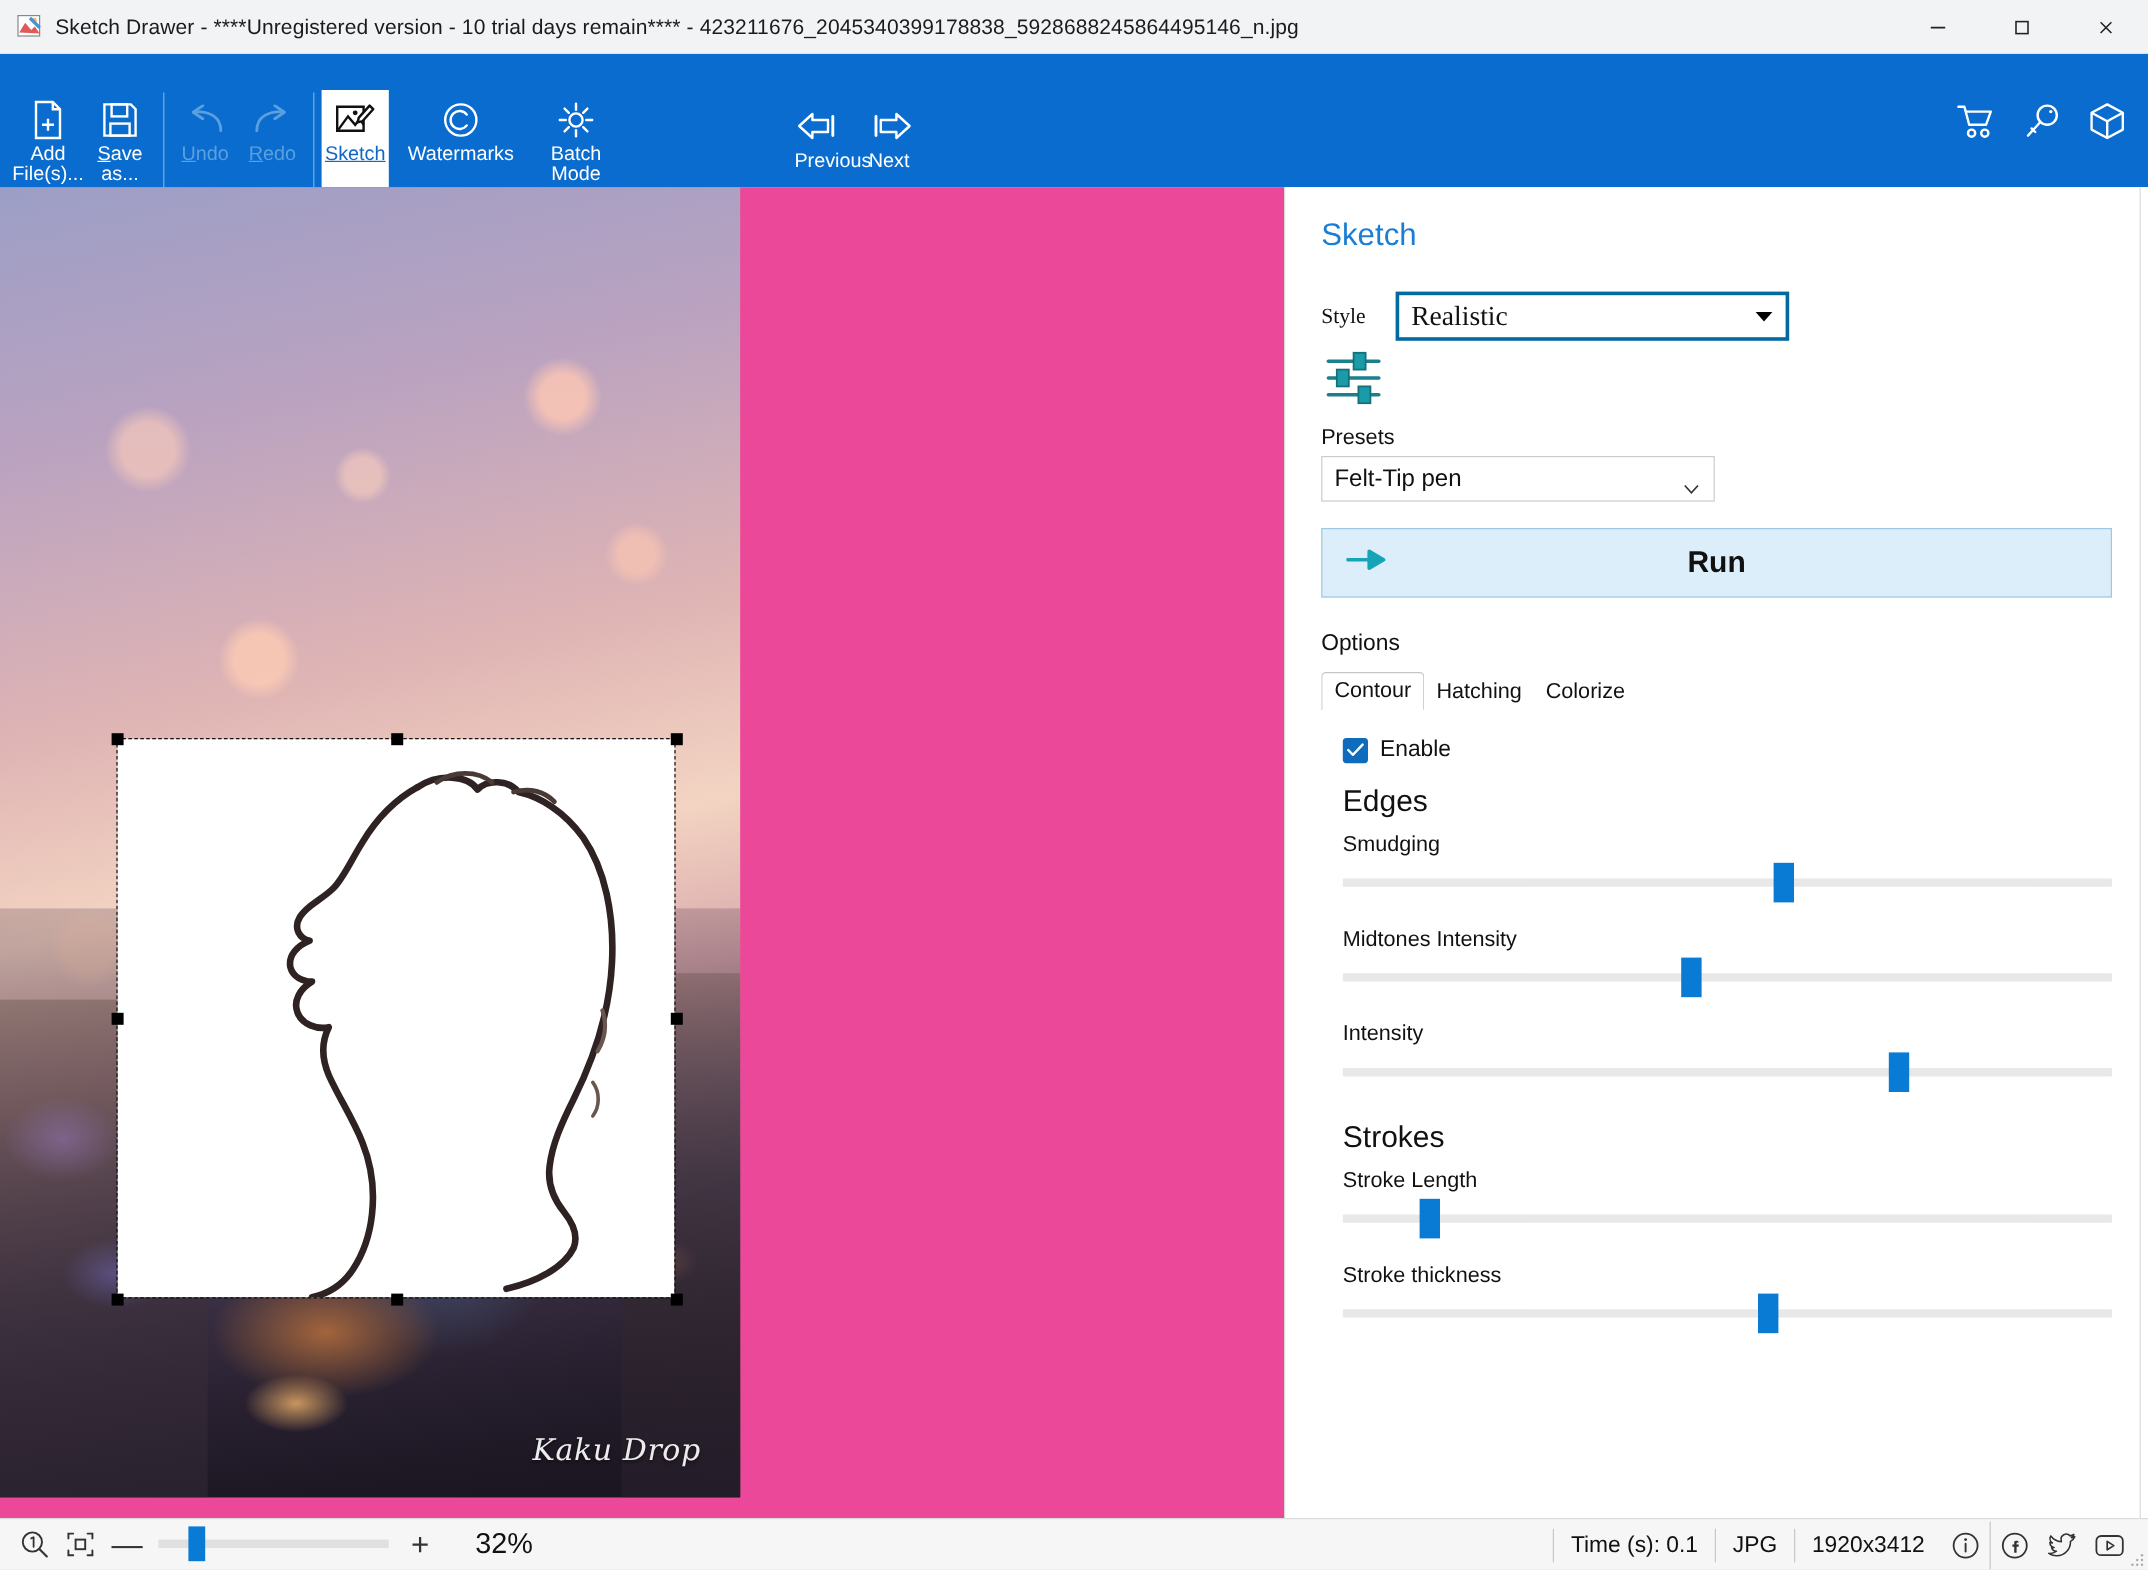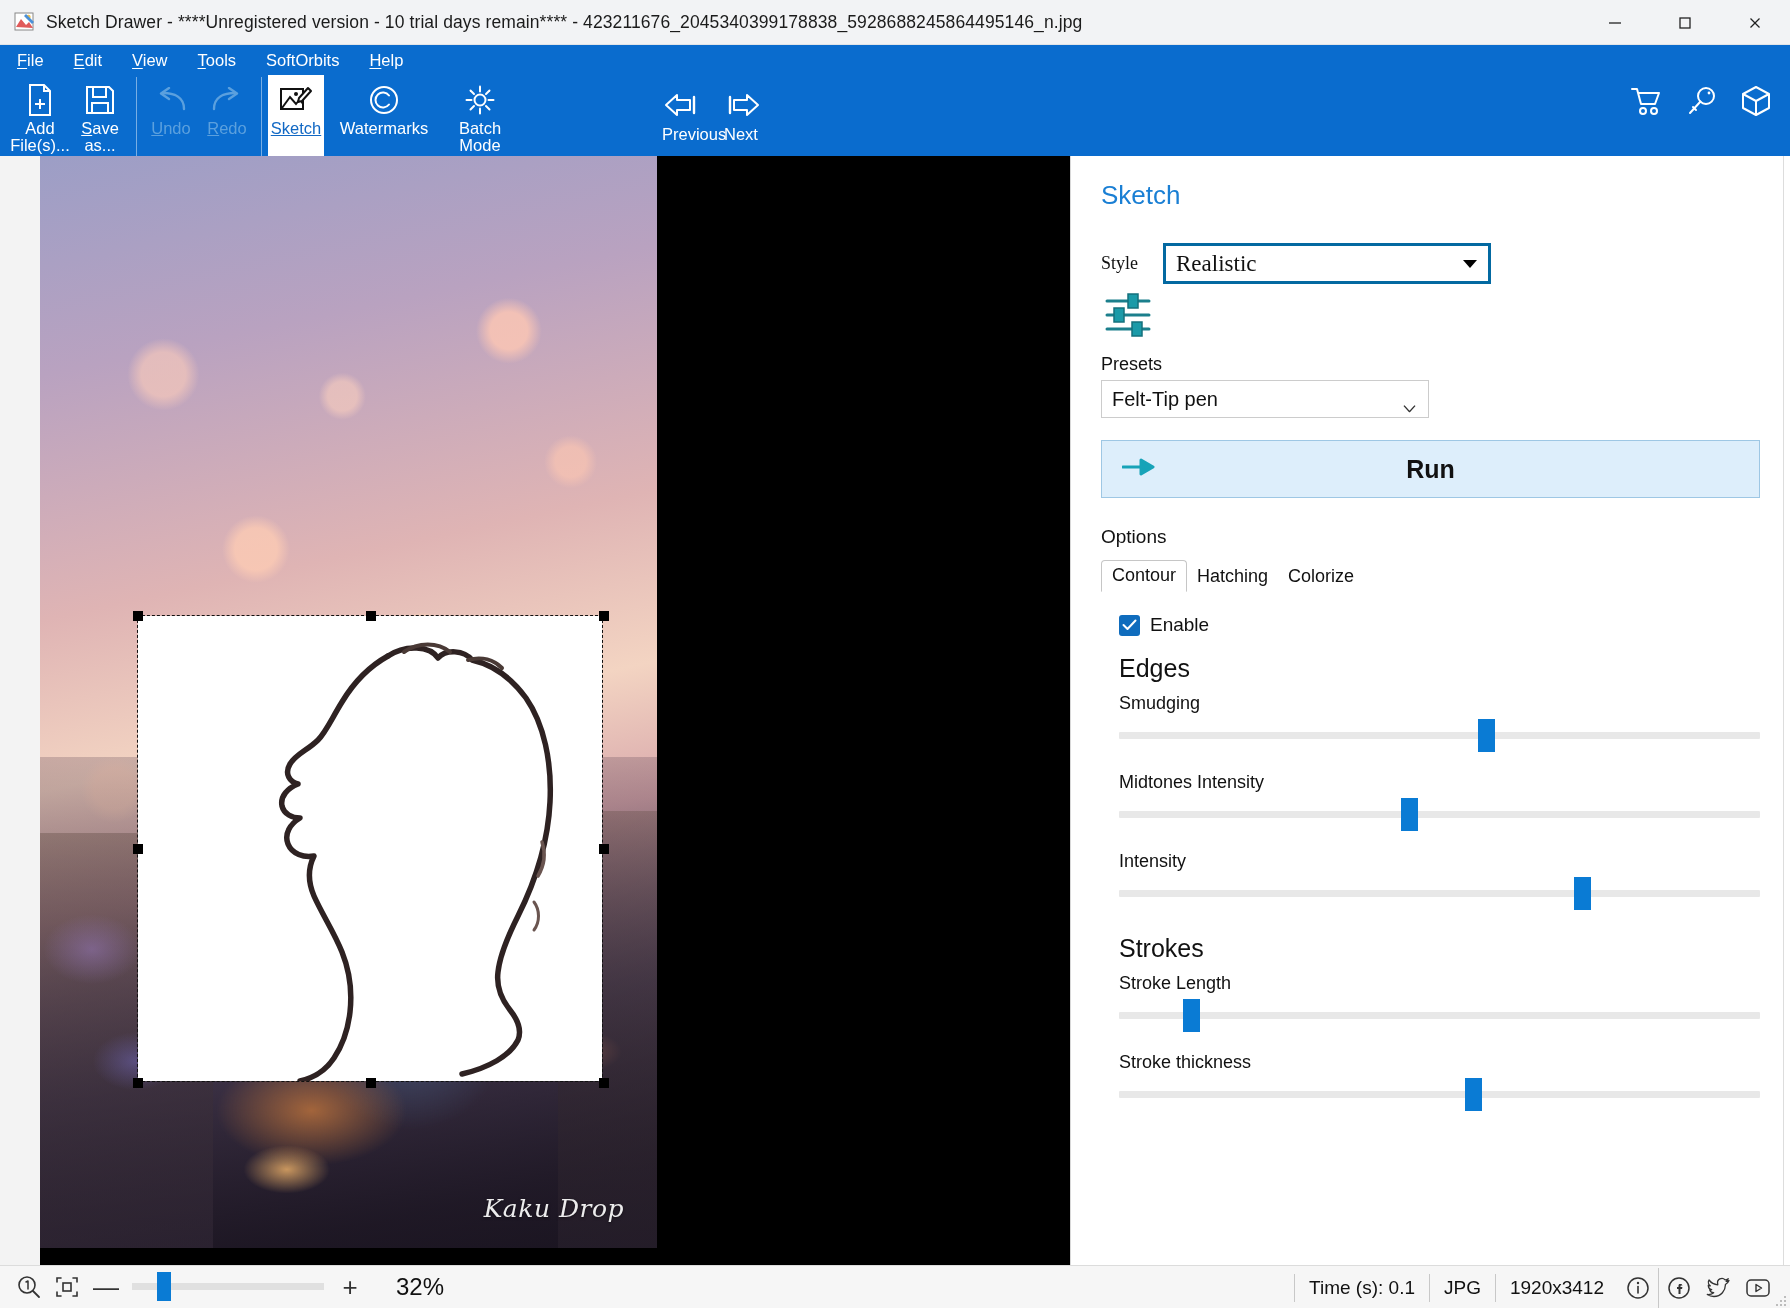--- a/index.html
+++ b/index.html
@@ -90,22 +90,21 @@
   .ribbon-right {
     position: absolute; right: 18px; top: 40px;
     display: flex; align-items: center; gap: 22px;
   }
 
   
   .body-area { flex: 1 1 auto; display: flex; min-height: 0; position: relative; }
 
   .canvas-wrap {
     flex: 1 1 auto; position: relative; overflow: hidden;
-    background: #000000;
-    margin-left: 40px;
+    background: #ec4899;
   }
   .photo {
     position: absolute; left: 0; top: 0; width: 617px; height: 1092px;
     overflow: hidden;
   }
   
   .photo .sky {
     position: absolute; inset: 0;
     background:
       radial-gradient(circle at 62% 44%, rgba(255,214,175,0.85) 0 2.2%, rgba(255,214,175,0) 3.4%),
@@ -321,28 +320,20 @@
         <svg width="16" height="16" viewBox="0 0 16 16">
             <line x1="3.5" y1="3.5" x2="12.5" y2="12.5" stroke="currentColor" stroke-width="1.3"></line>
             <line x1="12.5" y1="3.5" x2="3.5" y2="12.5" stroke="currentColor" stroke-width="1.3"></line>
           </svg>
       </div>
     </div>
   </div>
 
   <div class="ribbon">
 
-    <div class="menubar">
-      <div class="menu-item"><u>F</u><span>ile</span></div>
-      <div class="menu-item"><u>E</u>dit</div>
-      <div class="menu-item"><u>V</u>iew</div>
-      <div class="menu-item"><u>T</u>ools</div>
-      <div class="menu-item">SoftOrbits</div>
-      <div class="menu-item"><u>H</u>elp</div>
-    </div>
 
     <div class="ribbon-row">
 
       <div style="width:10px"></div>
 
       <div class="rb-btn" style="width:60px">
         <div class="glyph">
           <svg width="32" height="34" viewBox="0 0 32 34">
             <path d="M6 2 h14 l6 6 v24 h-20 z" fill="none" stroke="#fff" stroke-width="2"></path>
             <path d="M20 2 v6 h6" fill="none" stroke="#fff" stroke-width="2"></path>

